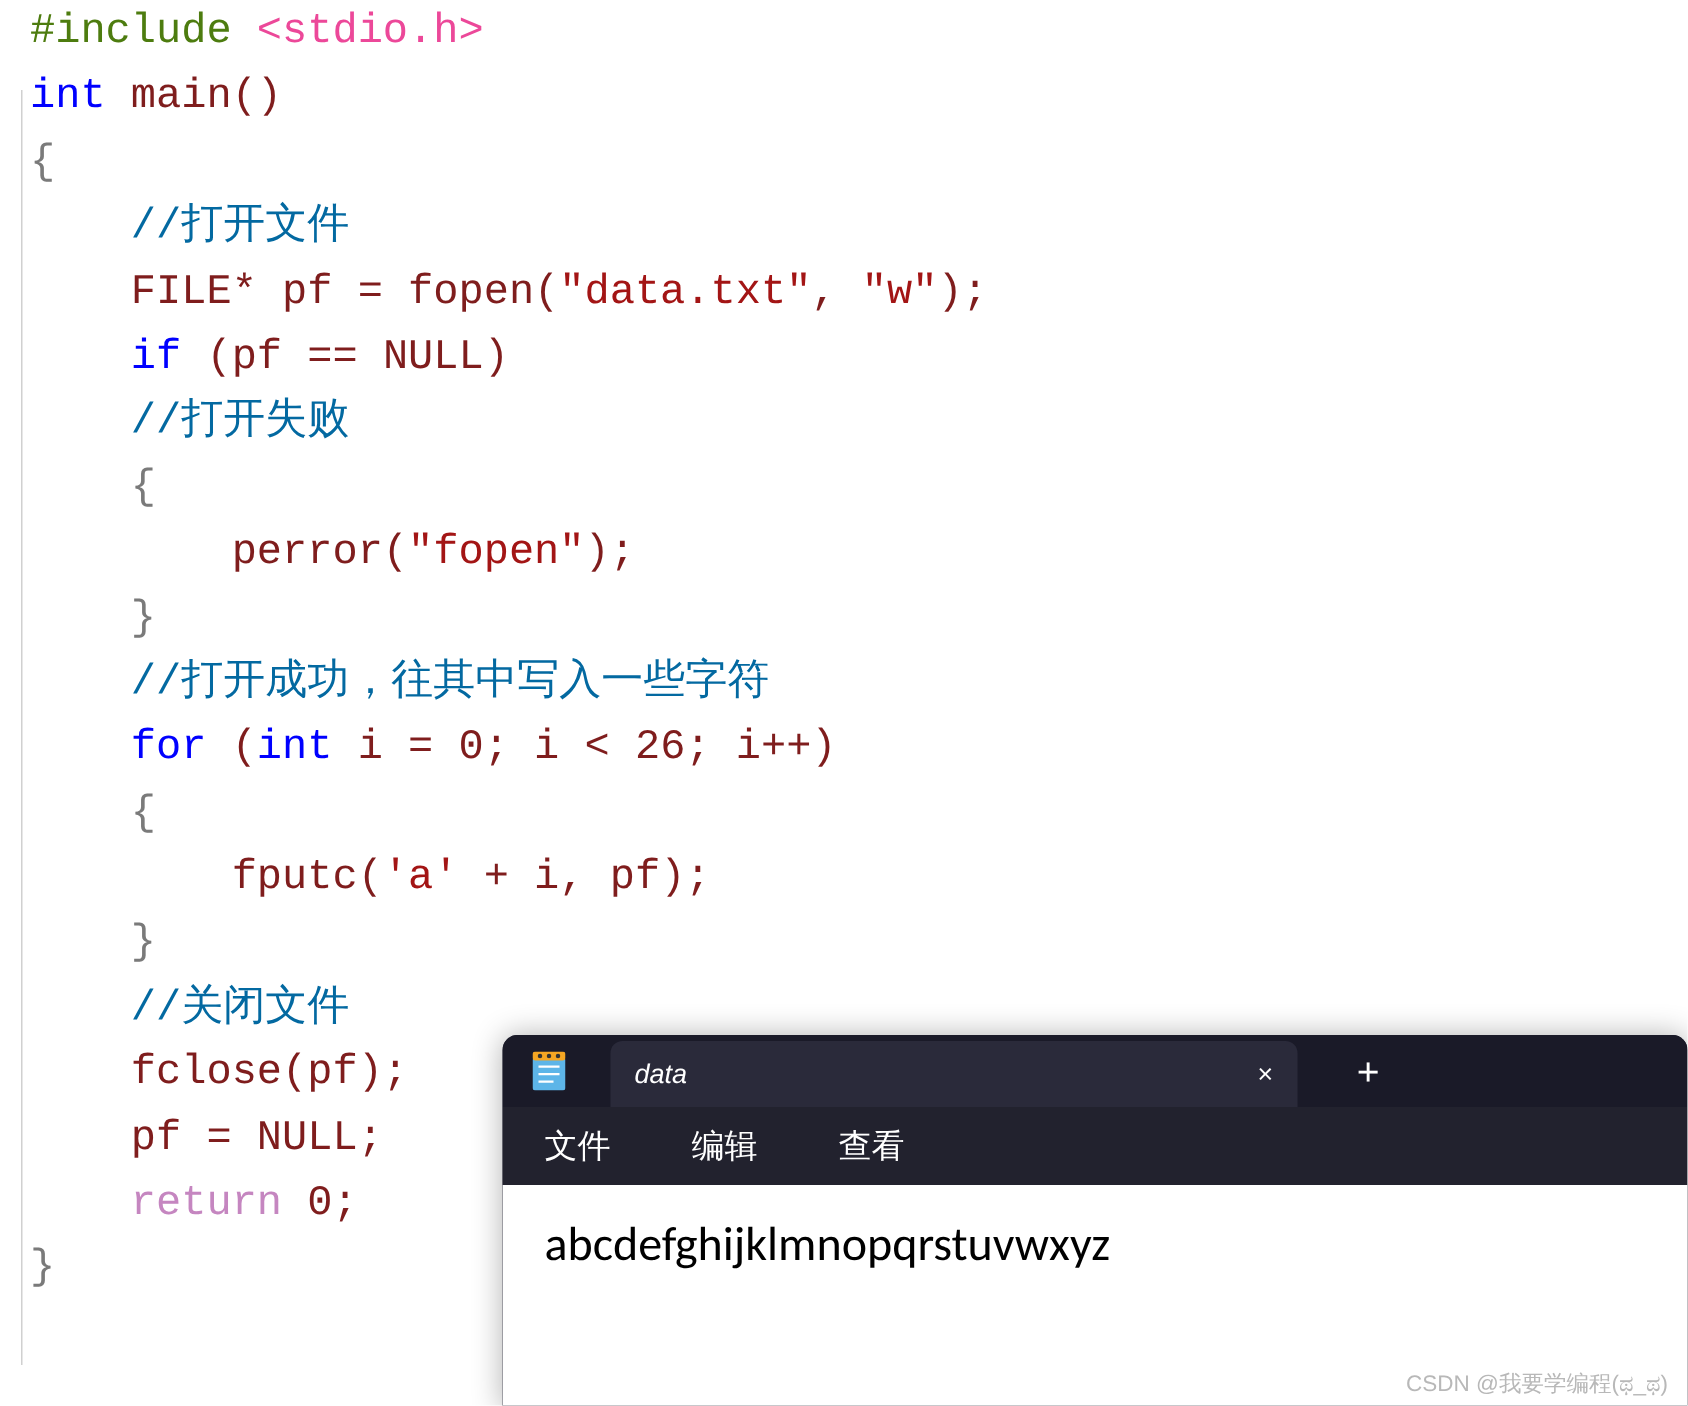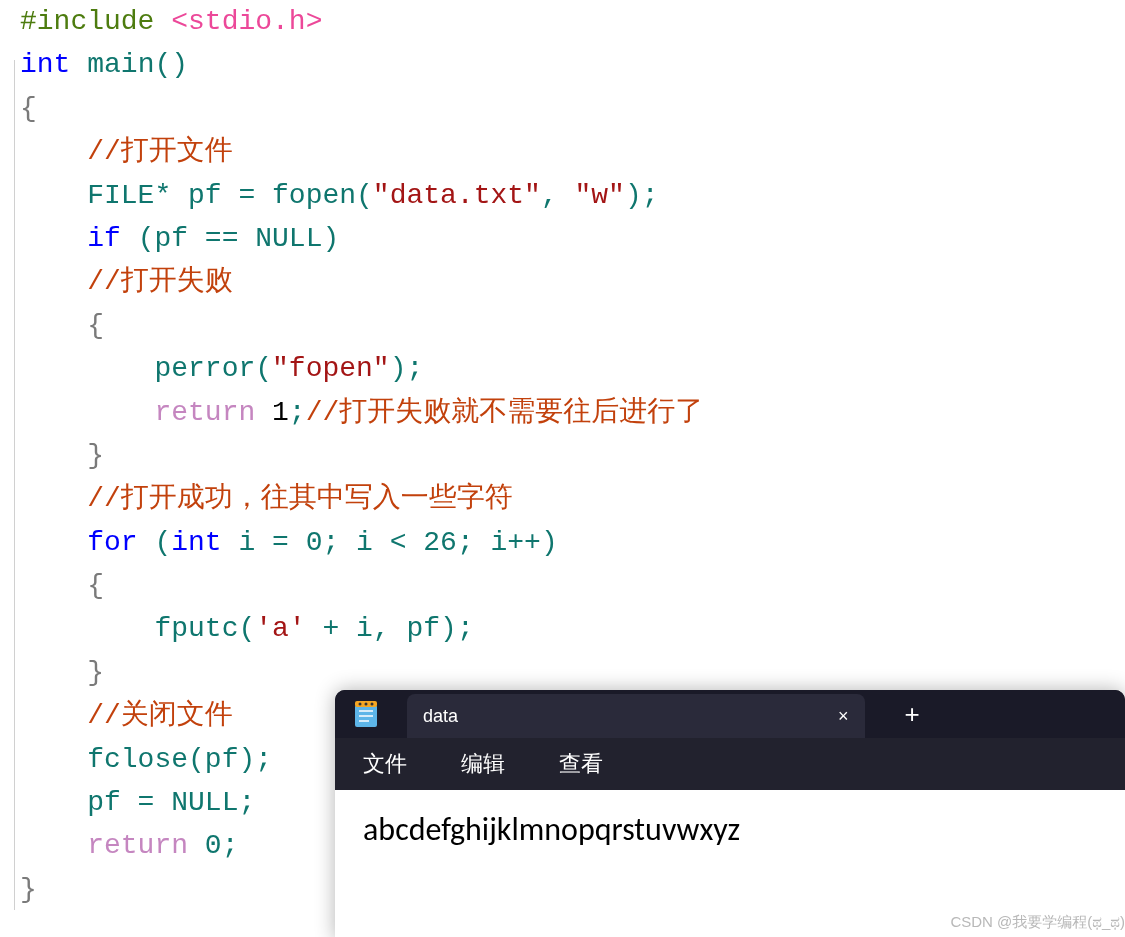--- a/index.html
+++ b/index.html
@@ -21,23 +21,23 @@
       line-height: 1.55;
       position: relative;
     }
     .code-line {
       white-space: pre;
     }
     .preprocessor { color: #4d7c0f; }
     .include-path { color: #ec4899; }
     .keyword { color: #0000ff; font-family: Liberation Mono, monospace; }
     .keyword-return { color: #c586c0; }
-    .plain { color: #0f766e; }
+    .plain { color: #7f1d1d; }
     .brace { color: #7a7a7a; }
-    .comment { color: #c2410c; }
+    .comment { color: #0369a1; }
     .string { color: #a31515; }
     .char { color: #a31515; }
     .number { color: #000000; }
     
     .notepad-window {
       position: absolute;
       left: 335px;
       top: 690px;
       width: 790px;
       height: 250px;
@@ -63,20 +63,21 @@
     }
     .notepad-tab {
       display: flex;
       align-items: center;
       background: #2a2a3a;
       border-radius: 8px 8px 0 0;
       padding: 10px 16px;
       gap: 380px;
       height: 44px;
       margin-top: 4px;
+      font-style: italic;
     }
     .tab-title {
       color: #ffffff;
       font-family: 'Segoe UI', sans-serif;
       font-size: 18px;
     }
     .tab-close {
       color: #ffffff;
       font-size: 18px;
       font-family: 'Segoe UI', sans-serif;
@@ -106,21 +107,21 @@
     .notepad-content {
       background: #ffffff;
       height: 150px;
       padding: 20px 28px;
       font-family: 'Segoe UI', 'Calibri', sans-serif;
       font-size: 32px;
       color: #000000;
     }
     .watermark {
       position: absolute;
-      right: 0;
+      right: 13px;
       bottom: 5px;
       color: #b8b8b8;
       font-family: 'Microsoft YaHei', sans-serif;
       font-size: 15px;
       z-index: 100;
     }
     .gutter-line {
       position: absolute;
       left: 14px;
       top: 60px;
@@ -137,21 +138,20 @@
 <div class="code-area">
   <div class="code-line"><span class="preprocessor">#include</span><span class="include-path"> &lt;stdio.h&gt;</span></div>
   <div class="code-line"><span class="keyword">int</span><span class="plain"> main()</span></div>
   <div class="code-line"><span class="brace">{</span></div>
   <div class="code-line"><span class="comment">    //打开文件</span></div>
   <div class="code-line"><span class="plain">    FILE* pf = fopen(</span><span class="string">"data.txt"</span><span class="plain">, </span><span class="string">"w"</span><span class="plain">);</span></div>
   <div class="code-line"><span class="keyword">    if</span><span class="plain"> (pf == NULL)</span></div>
   <div class="code-line"><span class="comment">    //打开失败</span></div>
   <div class="code-line"><span class="brace">    {</span></div>
   <div class="code-line"><span class="plain">        perror(</span><span class="string">"fopen"</span><span class="plain">);</span></div>
-  <div class="code-line"><span class="keyword-return">        return</span><span class="number"> 1</span><span class="plain">;</span><span class="comment">//打开失败就不需要往后进行了</span></div>
   <div class="code-line"><span class="brace">    }</span></div>
   <div class="code-line"><span class="comment">    //打开成功，往其中写入一些字符</span></div>
   <div class="code-line"><span class="keyword">    for</span><span class="plain"> (</span><span class="keyword">int</span><span class="plain"> i = 0; i &lt; 26; i++)</span></div>
   <div class="code-line"><span class="brace">    {</span></div>
   <div class="code-line"><span class="plain">        fputc(</span><span class="char">'a'</span><span class="plain"> + i, pf);</span></div>
   <div class="code-line"><span class="brace">    }</span></div>
   <div class="code-line"><span class="comment">    //关闭文件</span></div>
   <div class="code-line"><span class="plain">    fclose(pf);</span></div>
   <div class="code-line"><span class="plain">    pf = NULL;</span></div>
   <div class="code-line"><span class="keyword-return">    return</span><span class="plain"> 0;</span></div>

